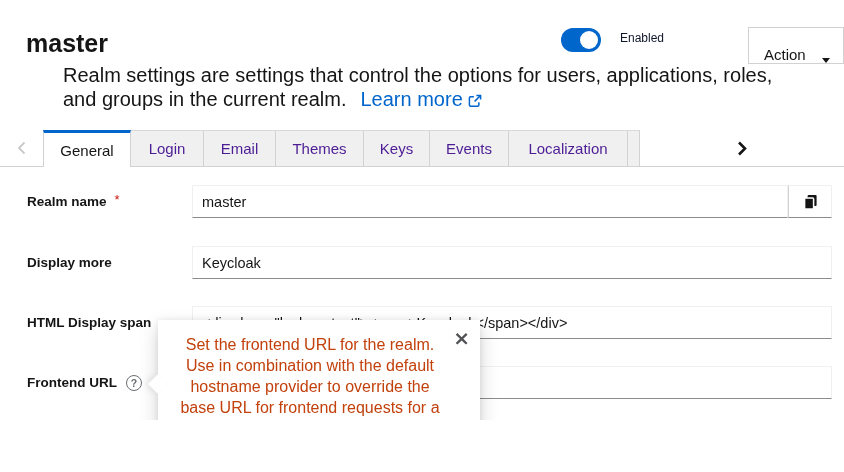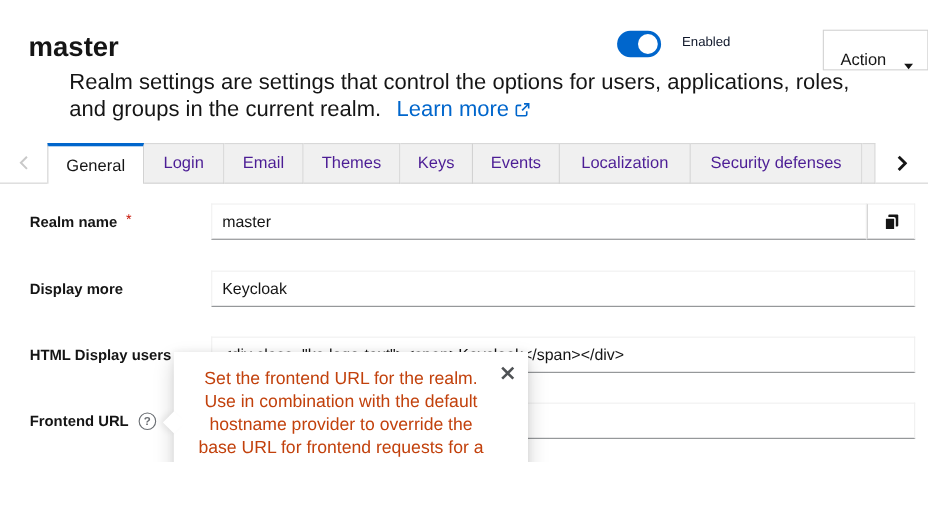--- a/index.html
+++ b/index.html
@@ -101,23 +101,20 @@
       </div>
     <div class="tab inactive" style="width:66px">
         <span>Keys</span>
       </div>
     <div class="tab inactive" style="width:79px">
         <span>Events</span>
       </div>
     <div class="tab inactive" style="width:119px">
         <span>Localization</span>
       </div>
-    <div class="tab inactive" style="width:156px">
-        <span>Security defenses</span>
-      </div>
     <div class="tab partial" style="width:12px"></div>
     <div class="tab-scroll right">
       <svg width="10" height="15" viewBox="0 0 10 15">
           <path d="M2 1.5L8 7.5L2 13.5" fill="none" stroke="#151515" stroke-width="2.6"></path>
         </svg>
     </div>
   </div>
 
   <div class="frow" style="top:185px">
     <div class="flabel" style="top:0">
@@ -141,21 +138,21 @@
     <div class="flabel" style="top:0">
       <span>Display more</span>
     </div>
     <div class="fcontrol">
       <input class="tinput" type="text" value="Keycloak" style="">
     </div>
   </div>
 
   <div class="frow" style="top:306px">
     <div class="flabel" style="top:0">
-      <span>HTML Display users</span>
+      <span>HTML Display span</span>
     </div>
     <div class="fcontrol">
       <input class="tinput" type="text" value="&lt;div class=&quot;kc-logo-text&quot;&gt;&lt;span&gt;Keycloak&lt;/span&gt;&lt;/div&gt;" style="">
     </div>
   </div>
 
   <div class="frow" style="top:366px">
     <div class="flabel" style="top:0">
       <span>Frontend URL</span>
       <span class="help">?</span>

